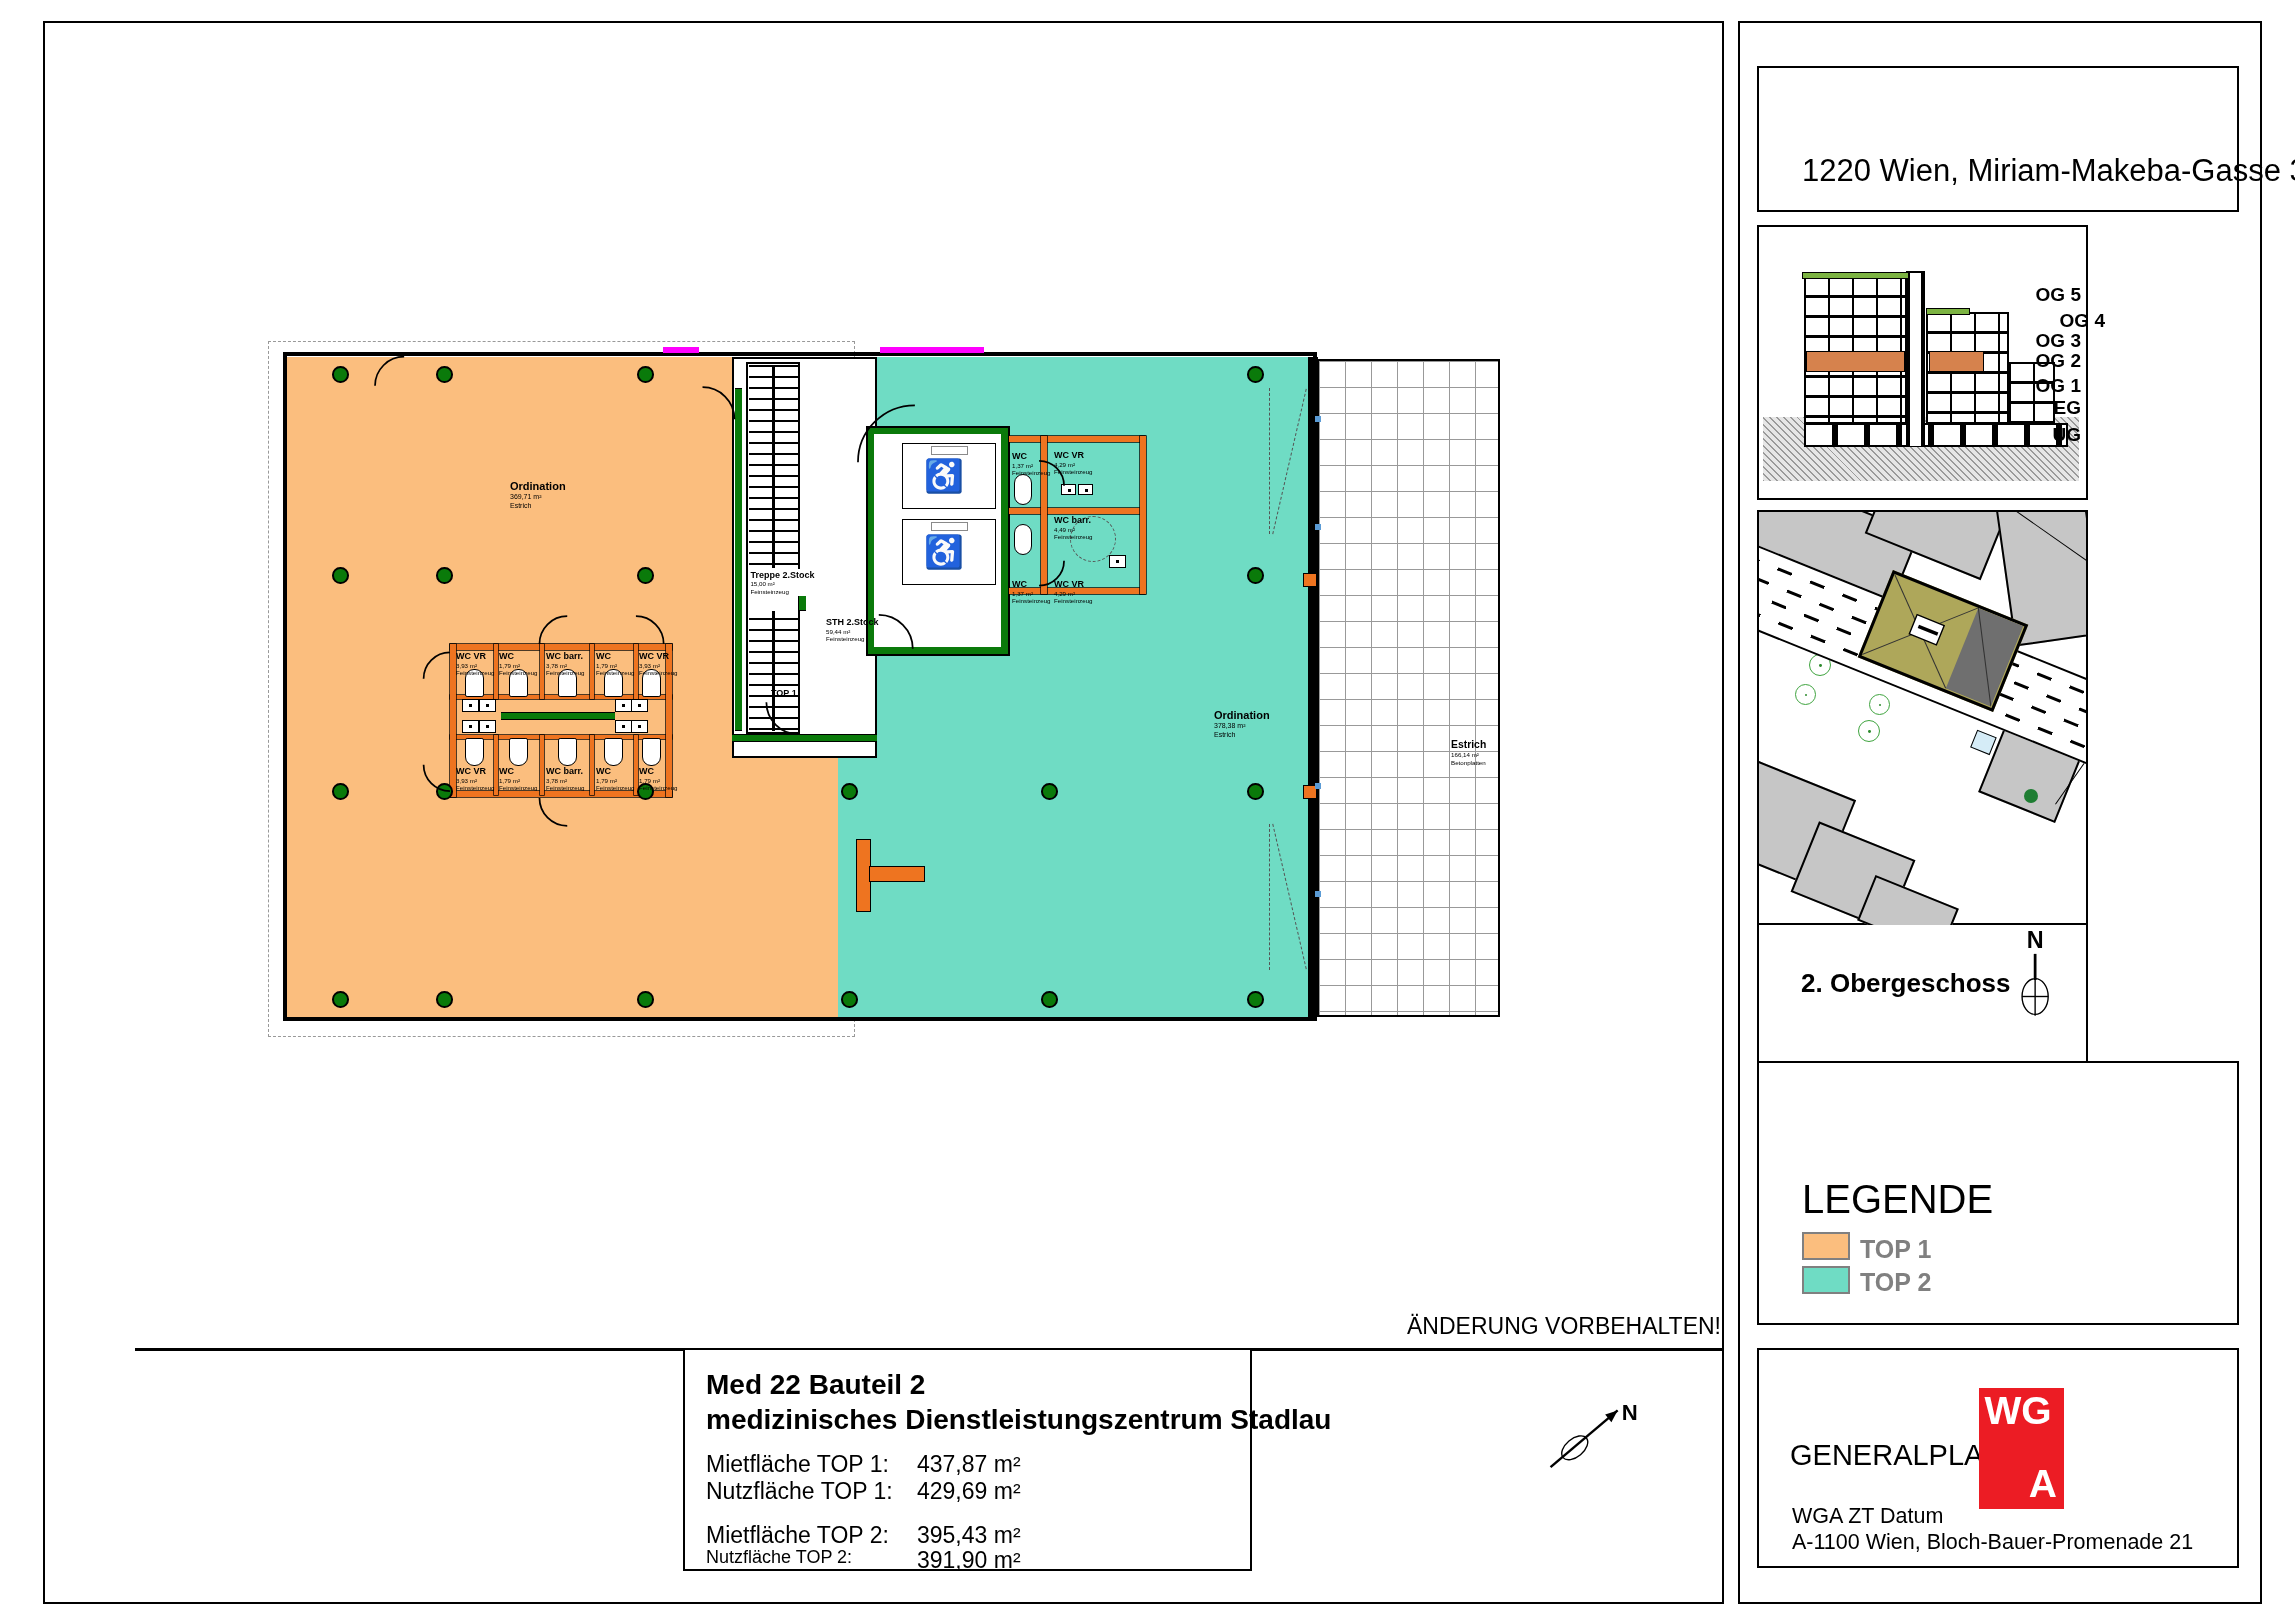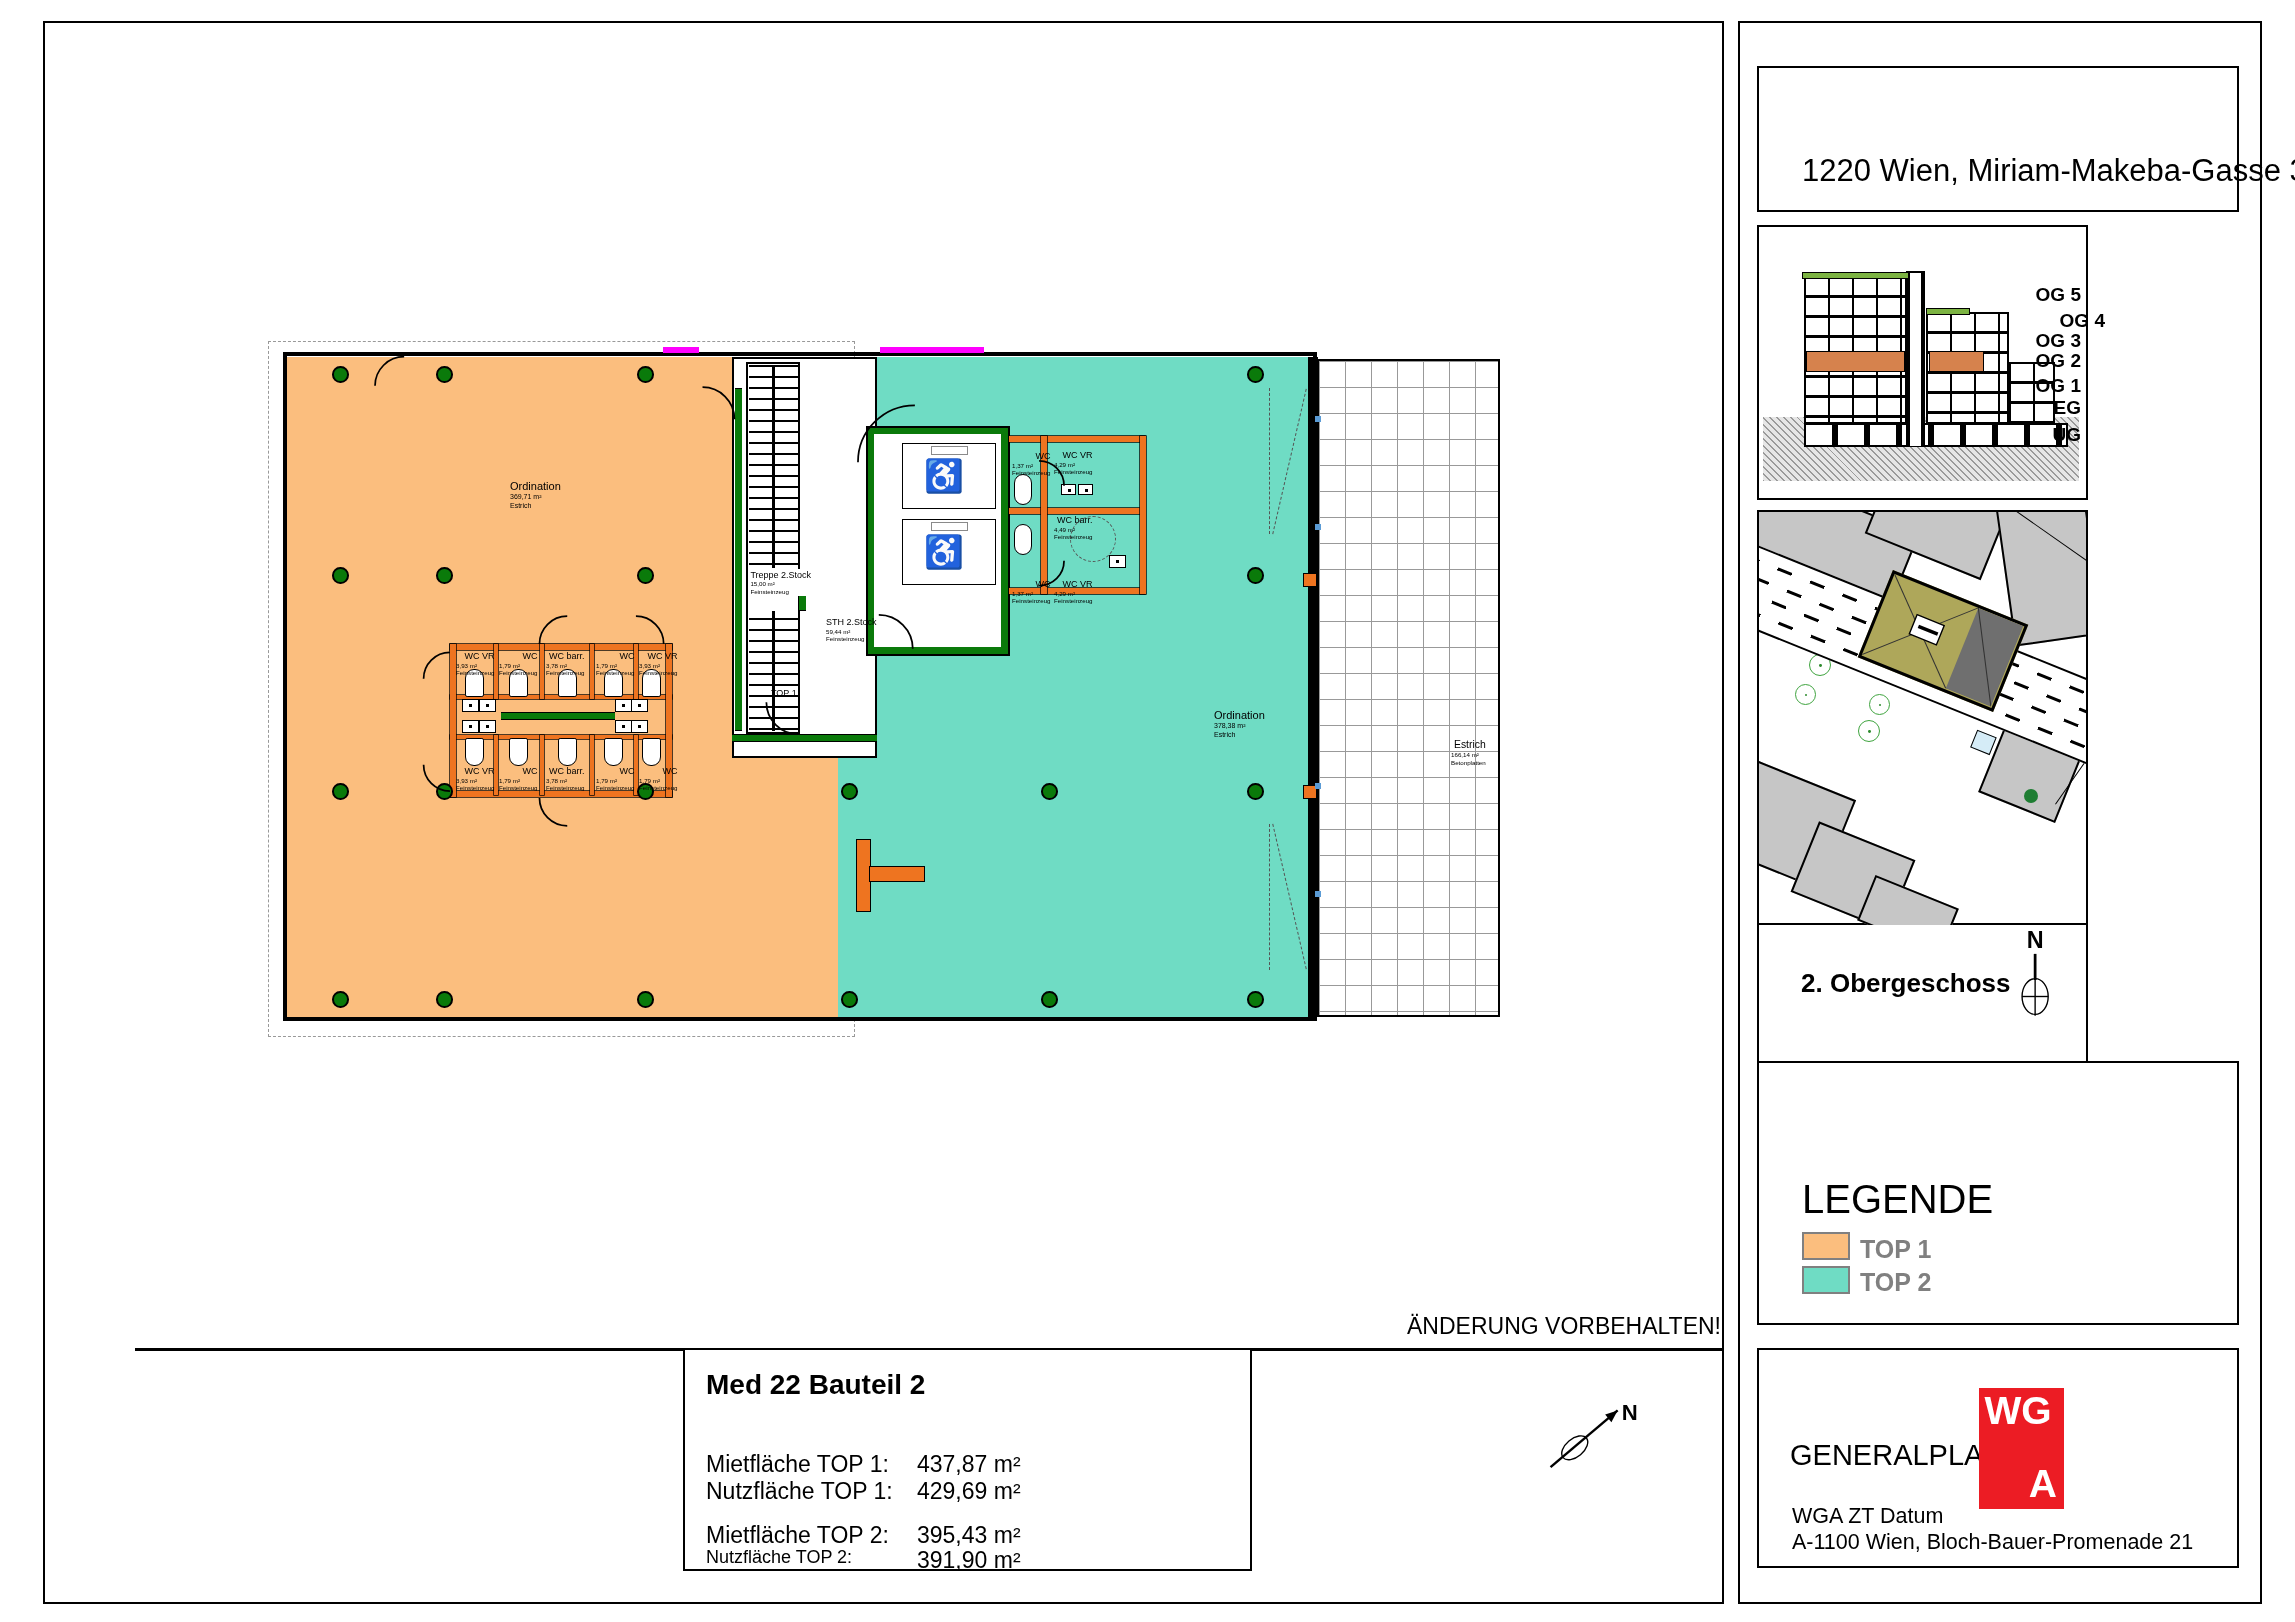--- a/index.html
+++ b/index.html
@@ -14,21 +14,21 @@
        background:#0A7A0A;border:2.1px solid #000;box-sizing:border-box;z-index:6;}
   .ow{position:absolute;background:#EE7420;box-shadow:0 0 0 0.7px #000;z-index:5;}
   .gw{position:absolute;background:#0A7A0A;border-top:1.4px solid #000;border-bottom:1.4px solid #000;box-sizing:border-box;z-index:5;}
   .toilet{position:absolute;width:19.4px;height:28px;background:#fff;border:1.4px solid #000;
           border-radius:9px 9px 2.1px 2.1px;box-sizing:border-box;z-index:5;}
   .toilet.dn{border-radius:2.1px 2.1px 9px 9px;}
   .toilet.side{width:18px;height:30.5px;border-radius:9px;}
   .basin{position:absolute;width:16.6px;height:12.5px;background:#fff;border:1.4px solid #000;box-sizing:border-box;z-index:5;}
   .basin:after{content:"";position:absolute;left:6.2px;top:4.2px;width:2.8px;height:2.8px;background:#000;}
   .rlabel{position:absolute;font-size:6.2px;line-height:1.2;white-space:nowrap;z-index:7;}
-  .rlabel b{display:block;font-size:9px;font-weight:normal;text-align:right;}
+  .rlabel b{display:block;font-size:9px;font-weight:bold;}
   .rlabel span{display:block;}
   .rlabel.lg{font-size:7px;}
   .rlabel.lg b{font-size:11px;}
   .staircol{position:absolute;background:repeating-linear-gradient(180deg,#000 0 2.1px,#fff 2.1px 11px);}
   .grid-bldg{background-color:#fff;background-image:
      repeating-linear-gradient(180deg,transparent 0 17.3px,#000 17.3px 20px),
      repeating-linear-gradient(90deg,transparent 0 22px,#000 22px 24px);}
   .hatch{background:repeating-linear-gradient(45deg,#9a9a9a 0 1.4px,#e6e6e6 1.4px 4.9px);}
   .terrace{background-color:#fff;background-image:
      repeating-linear-gradient(90deg,#999 0 1.4px,transparent 1.4px 26px),
@@ -300,20 +300,21 @@
     <line x1="15" y1="100" x2="112" y2="18" stroke="#000" stroke-width="3.5"></line>
     <polygon points="112,18 94,24 103,35" fill="#000"></polygon>
     <text x="118" y="32" font-size="32" font-weight="bold" fill="#000">N</text>
   </svg>
 
   <div class="line" style="left:135px;top:1348px;width:1589px;height:2.8px;"></div>
 
 
   <div class="box" style="left:683px;top:1348px;width:565px;height:219px;border-width:2.8px;">
     <div class="abs" style="left:21px;top:19.4px;font-size:28px;font-weight:bold;">Med 22 Bauteil 2</div>
+    <div class="abs" style="left:21px;top:54px;font-size:28px;font-weight:bold;white-space:nowrap;">medizinisches Dienstleistungszentrum Stadlau</div>
     <div class="abs" style="left:21px;top:101px;font-size:23px;">Mietfläche TOP 1:</div>
     <div class="abs" style="left:232px;top:101px;font-size:23px;">437,87 m²</div>
     <div class="abs" style="left:21px;top:128px;font-size:23px;">Nutzfläche TOP 1:</div>
     <div class="abs" style="left:232px;top:128px;font-size:23px;">429,69 m²</div>
     <div class="abs" style="left:21px;top:172px;font-size:23px;">Mietfläche TOP 2:</div>
     <div class="abs" style="left:232px;top:172px;font-size:23px;">395,43 m²</div>
     <div class="abs" style="left:21px;top:197px;font-size:18px;">Nutzfläche TOP 2:</div>
     <div class="abs" style="left:232px;top:197px;font-size:23px;">391,90 m²</div>
   </div>
 

